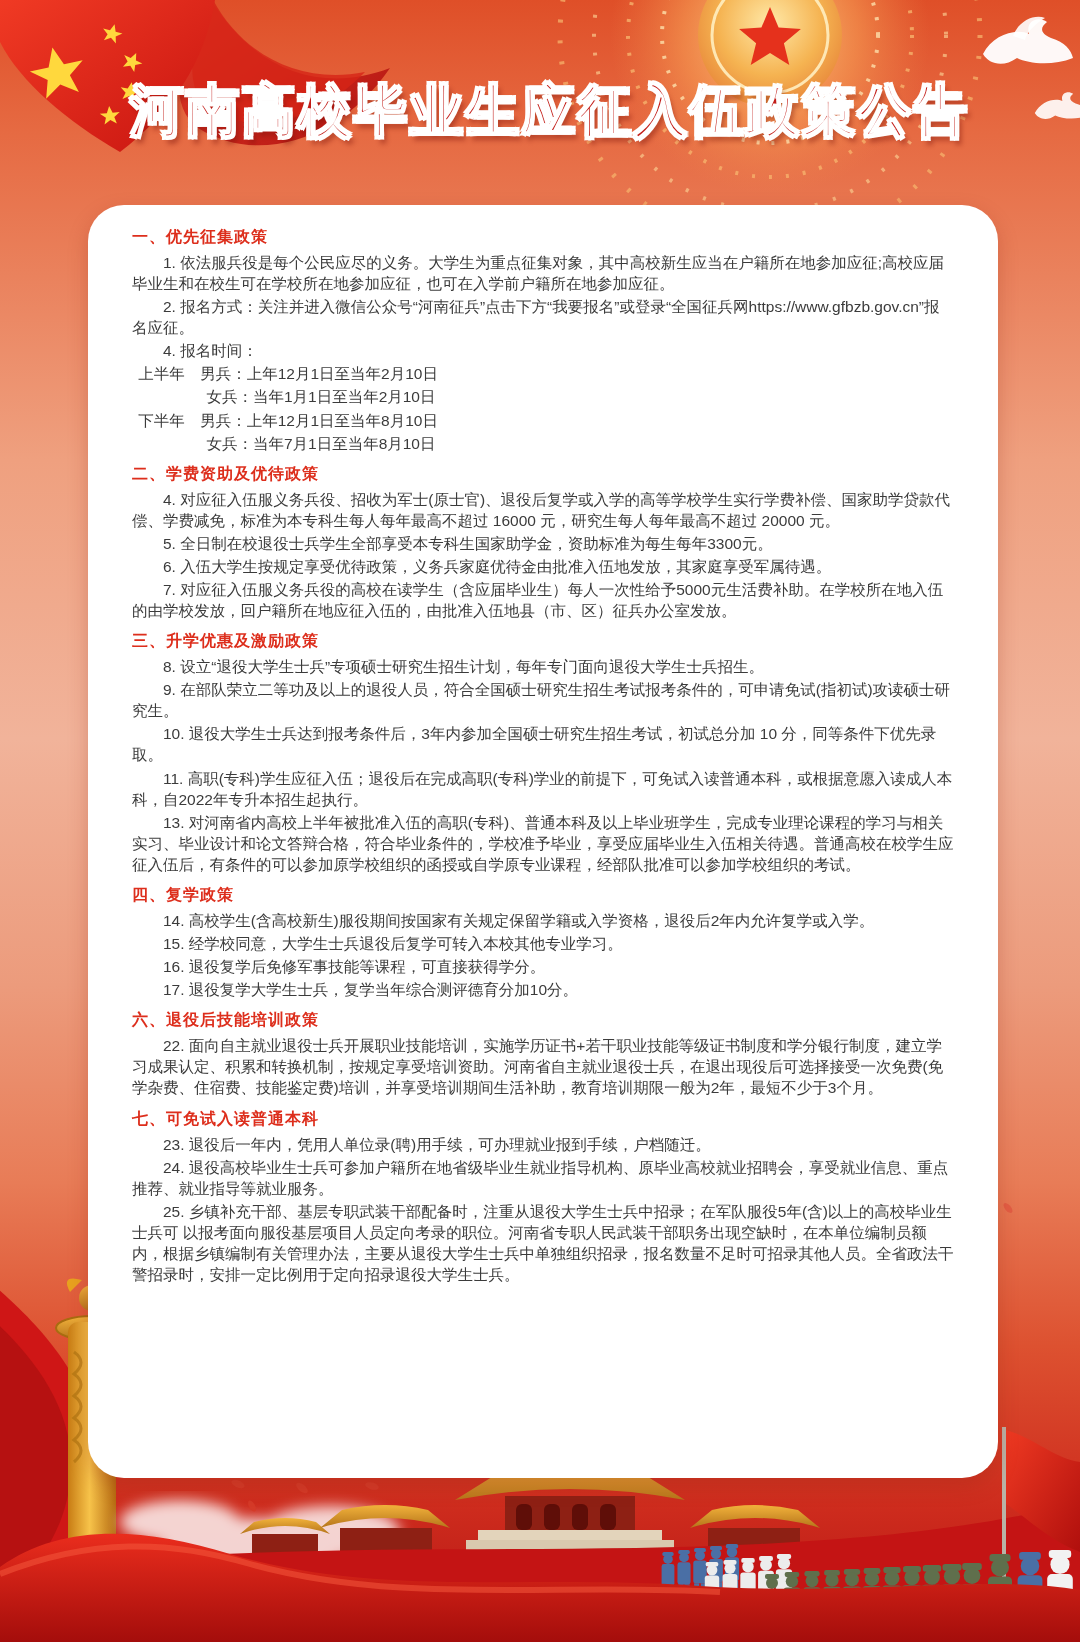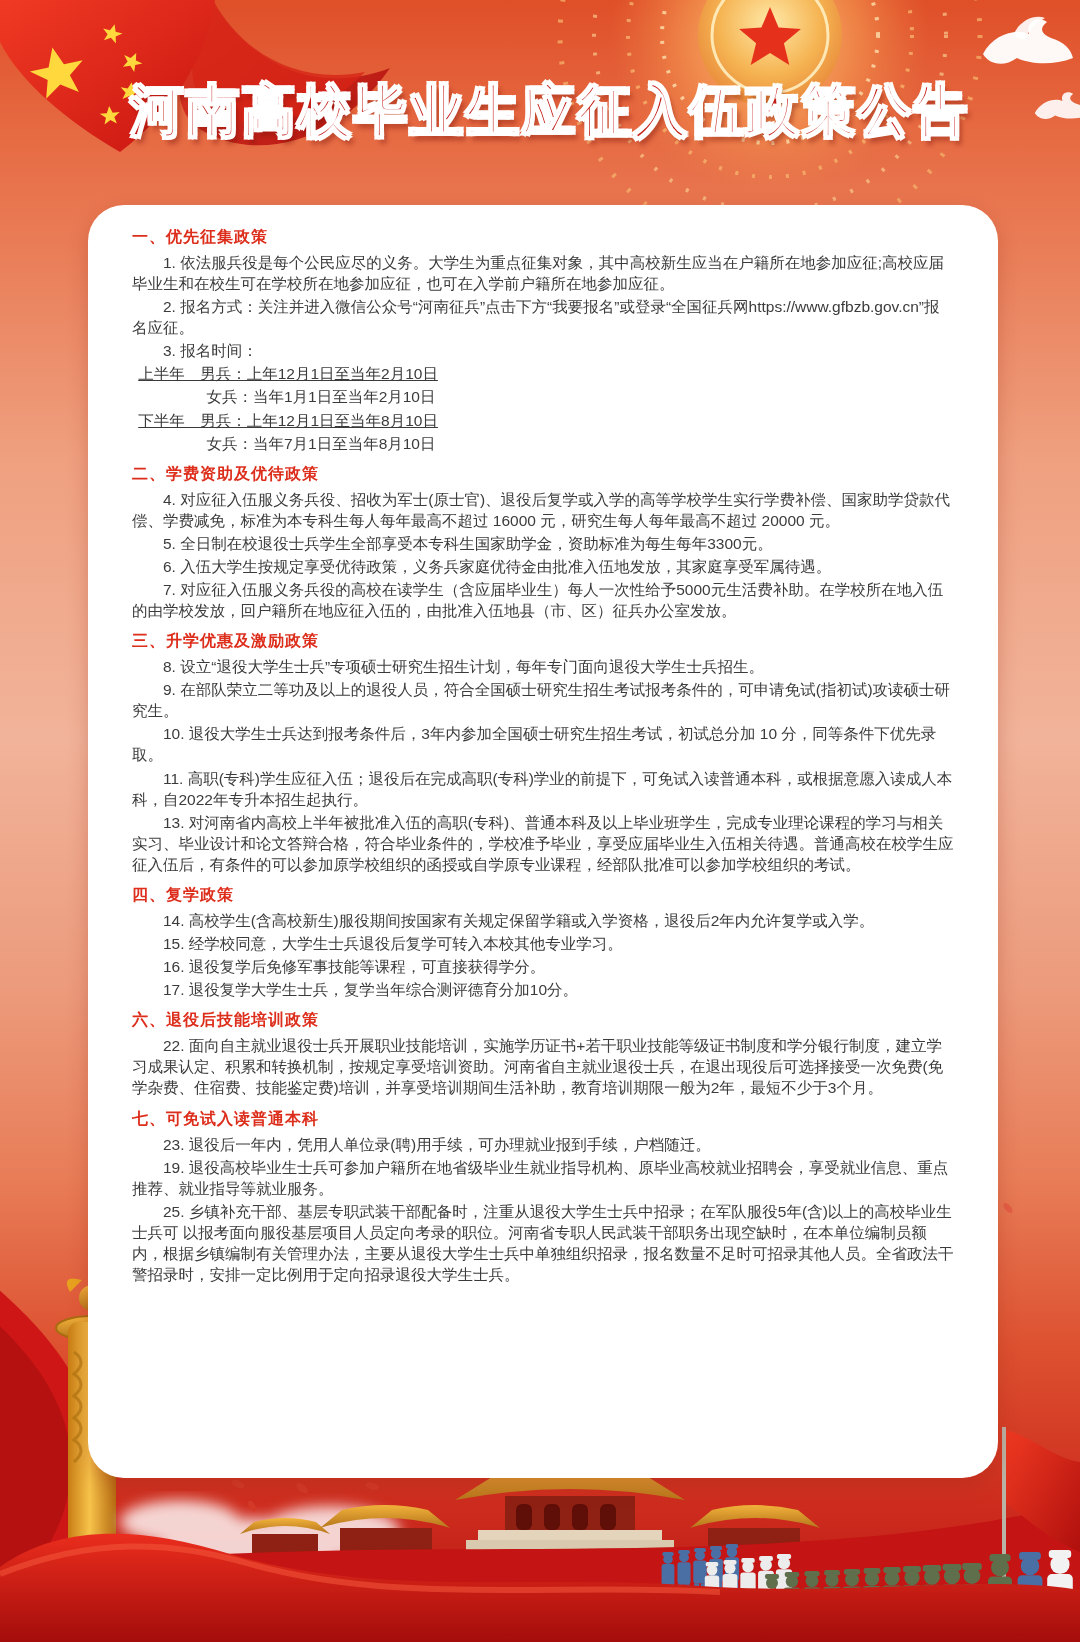--- a/index.html
+++ b/index.html
@@ -22,21 +22,21 @@
   .card{
     position:absolute;left:88px;top:205px;width:910px;height:1273px;z-index:5;
     background:#ffffff;border-radius:36px;box-sizing:border-box;
     padding:22px 44px 0 44px;overflow:hidden;
     box-shadow:0 8px 20px rgba(150,40,20,.28);
   }
   .sec-h{font-size:16px;font-weight:bold;color:#dd2e1c;margin:10px 0 4px 0;letter-spacing:1px;}
   .section:first-child .sec-h{margin-top:0;}
   .item{font-size:15.5px;line-height:1.36;color:#3b3b3b;margin:0 0 2px 0;}
   .t-para{text-indent:2em;}
-  .t-schedule{padding-left:.4em;text-decoration:underline;}
+  .t-schedule{padding-left:.4em;}
   .t-schedule-sub{padding-left:4.8em;}
   
   .petal{position:absolute;width:16px;height:8px;border-radius:50%;background:#e05540;opacity:.75;z-index:2;}
 </style>
 </head>
 <body>
 
 <div class="poster">
 
   <svg class="decor" style="left:540px;top:-95px;z-index:1;" width="460" height="300" viewBox="0 0 460 300">
@@ -225,21 +225,21 @@
       <ellipse cx="252" cy="284" rx="6" ry="3" transform="rotate(60 252 284)"></ellipse>
     </g>
   </svg>
 
   <div class="card">
     <div id="sections">
         <div class="section">
           <h2 class="sec-h">一、优先征集政策</h2>
           <p class="item t-para">1. 依法服兵役是每个公民应尽的义务。大学生为重点征集对象，其中高校新生应当在户籍所在地参加应征;高校应届毕业生和在校生可在学校所在地参加应征，也可在入学前户籍所在地参加应征。</p>
           <p class="item t-para">2. 报名方式：关注并进入微信公众号“河南征兵”点击下方“我要报名”或登录“全国征兵网https://www.gfbzb.gov.cn”报名应征。</p>
-          <p class="item t-para">3. 报名时间：</p>
+          <p class="item t-para">4. 报名时间：</p>
           <p class="item t-schedule">上半年　男兵：上年12月1日至当年2月10日</p>
           <p class="item t-schedule-sub">女兵：当年1月1日至当年2月10日</p>
           <p class="item t-schedule">下半年　男兵：上年12月1日至当年8月10日</p>
           <p class="item t-schedule-sub">女兵：当年7月1日至当年8月10日</p>
         </div>
         <div class="section">
           <h2 class="sec-h">二、学费资助及优待政策</h2>
           <p class="item t-para">4. 对应征入伍服义务兵役、招收为军士(原士官)、退役后复学或入学的高等学校学生实行学费补偿、国家助学贷款代偿、学费减免，标准为本专科生每人每年最高不超过 16000 元，研究生每人每年最高不超过 20000 元。</p>
           <p class="item t-para">5. 全日制在校退役士兵学生全部享受本专科生国家助学金，资助标准为每生每年3300元。</p>
           <p class="item t-para">6. 入伍大学生按规定享受优待政策，义务兵家庭优待金由批准入伍地发放，其家庭享受军属待遇。</p>
@@ -260,20 +260,20 @@
           <p class="item t-para">16. 退役复学后免修军事技能等课程，可直接获得学分。</p>
           <p class="item t-para">17. 退役复学大学生士兵，复学当年综合测评德育分加10分。</p>
         </div>
         <div class="section">
           <h2 class="sec-h">六、退役后技能培训政策</h2>
           <p class="item t-para">22. 面向自主就业退役士兵开展职业技能培训，实施学历证书+若干职业技能等级证书制度和学分银行制度，建立学习成果认定、积累和转换机制，按规定享受培训资助。河南省自主就业退役士兵，在退出现役后可选择接受一次免费(免学杂费、住宿费、技能鉴定费)培训，并享受培训期间生活补助，教育培训期限一般为2年，最短不少于3个月。</p>
         </div>
         <div class="section">
           <h2 class="sec-h">七、可免试入读普通本科</h2>
           <p class="item t-para">23. 退役后一年内，凭用人单位录(聘)用手续，可办理就业报到手续，户档随迁。</p>
-          <p class="item t-para">19. 退役高校毕业生士兵可参加户籍所在地省级毕业生就业指导机构、原毕业高校就业招聘会，享受就业信息、重点推荐、就业指导等就业服务。</p>
+          <p class="item t-para">24. 退役高校毕业生士兵可参加户籍所在地省级毕业生就业指导机构、原毕业高校就业招聘会，享受就业信息、重点推荐、就业指导等就业服务。</p>
           <p class="item t-para">25. 乡镇补充干部、基层专职武装干部配备时，注重从退役大学生士兵中招录；在军队服役5年(含)以上的高校毕业生士兵可 以报考面向服役基层项目人员定向考录的职位。河南省专职人民武装干部职务出现空缺时，在本单位编制员额内，根据乡镇编制有关管理办法，主要从退役大学生士兵中单独组织招录，报名数量不足时可招录其他人员。全省政法干警招录时，安排一定比例用于定向招录退役大学生士兵。</p>
         </div>
       </div>
 
   </div>
 
 </div>
 
 </body></html>

